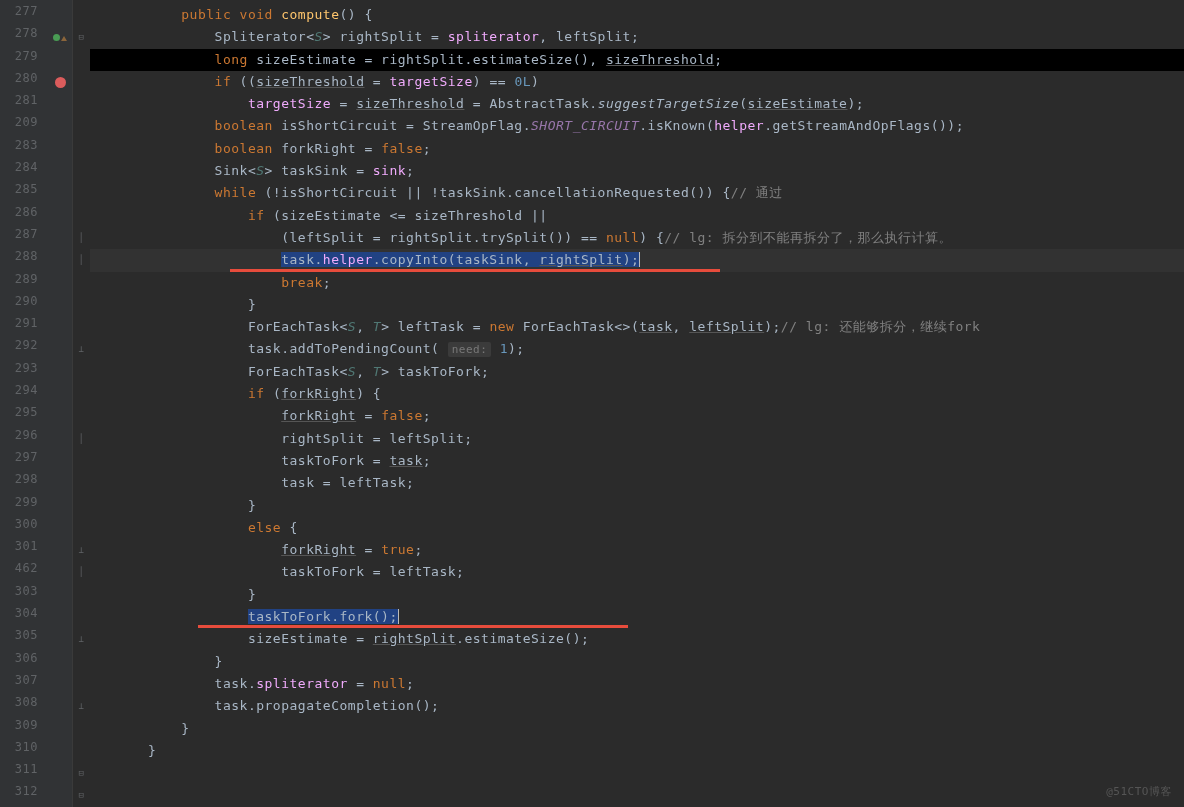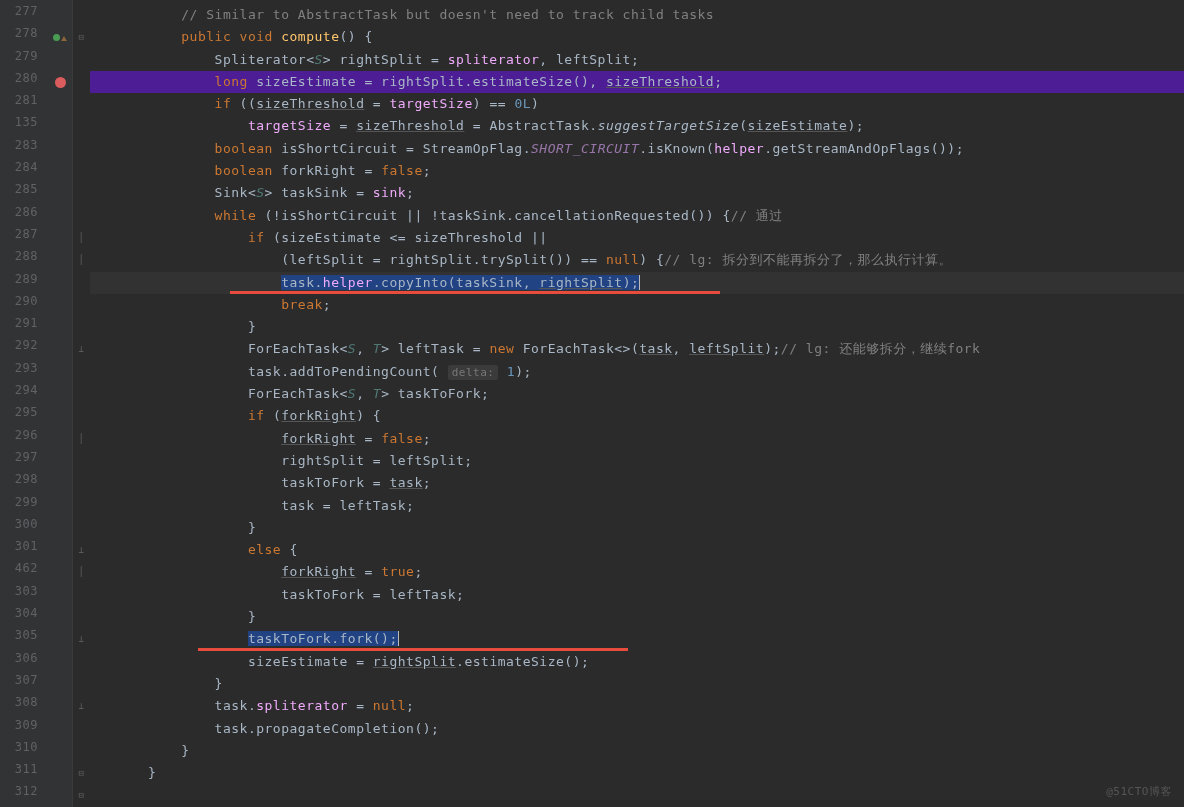--- a/index.html
+++ b/index.html
@@ -56,21 +56,21 @@
   padding-top: 4px;
   position: relative;
 }
 .line {
   height: 22.3px;
   line-height: 22.3px;
   padding-left: 8px;
   white-space: pre;
   position: relative;
 }
-.line.bp { background: #4c1d95; }
+.line.bp { background: #000000; }
 .line.cur { background: #323232; }
 .cmt  { color: #808080; }
 .kw   { color: #cc7832; }
 .met  { color: #ffc66d; }
 .num  { color: #6897bb; }
 .type { color: #507874; font-style: italic; }
 .fld  { color: #f0abfc; text-align: right; }
 .fldi { color: #9876aa; font-style: italic; }
 .ital { font-style: italic; }
 .und  { text-decoration: underline; text-decoration-color: #555; }
@@ -123,21 +123,21 @@
 </head>
 <body>
 
 <div class="editor">
   <div class="gutter" id="gutter">
       <div>277</div>
       <div>278</div>
       <div>279</div>
       <div>280</div>
       <div>281</div>
-      <div>135</div>
+      <div>209</div>
       <div>283</div>
       <div>284</div>
       <div>285</div>
       <div>286</div>
       <div>287</div>
       <div>288</div>
       <div>289</div>
       <div>290</div>
       <div>291</div>
       <div>292</div>
@@ -233,21 +233,20 @@
       <div></div>
       <div></div>
       <div>⊥</div>
       <div></div>
       <div></div>
       <div>⊟</div>
       <div>⊟</div>
     </div>
   <div class="code">
 
-    <div class="line">          <span class="cmt">// Similar to AbstractTask but doesn't need to track child tasks</span></div>
 
     <div class="line">          <span class="kw">public void </span><span class="met">compute</span><span>() {</span></div>
 
     <div class="line">              <span>Spliterator&lt;</span><span class="type">S</span><span>&gt; rightSplit = </span><span class="fld">spliterator</span><span>, leftSplit;</span></div>
 
     <div class="line bp">              <span class="kw">long </span><span>sizeEstimate = rightSplit.estimateSize(), </span><span class="und">sizeThreshold</span><span>;</span></div>
 
     <div class="line">              <span class="kw">if </span><span>((</span><span class="und">sizeThreshold</span><span> = </span><span class="fld">targetSize</span><span>) == </span><span class="num">0L</span><span>)</span></div>
 
     <div class="line">                  <span class="fld">targetSize</span><span> = </span><span class="und">sizeThreshold</span><span> = AbstractTask.</span><span class="ital">suggestTargetSize</span><span>(</span><span class="und">sizeEstimate</span><span>);</span></div>
@@ -266,21 +265,21 @@
     <div class="line">                      <span>(leftSplit = rightSplit.trySplit()) == </span><span class="kw">null</span><span>) {</span><span class="cmt">// lg: 拆分到不能再拆分了，那么执行计算。</span></div>
 
     <div class="line cur">                      <span class="hl1">task.</span><span class="hl1 fld">helper</span><span class="hl1">.copyInto(taskSink, </span><span class="hl1 und">rightSplit</span><span class="hl1 cursor">);</span><div class="redline" style="left:140px;width:490px;"></div></div>
 
     <div class="line">                      <span class="kw">break</span><span>;</span></div>
 
     <div class="line">                  <span>}</span></div>
 
     <div class="line">                  <span>ForEachTask&lt;</span><span class="type">S</span><span>, </span><span class="type">T</span><span>&gt; leftTask = </span><span class="kw">new </span><span>ForEachTask&lt;&gt;(</span><span class="und">task</span><span>, </span><span class="und">leftSplit</span><span>);</span><span class="cmt">// lg: 还能够拆分，继续fork</span></div>
 
-    <div class="line">                  <span>task.addToPendingCount( </span><span class="hint">delta:</span> <span class="num">1</span><span>);</span></div>
+    <div class="line">                  <span>task.addToPendingCount( </span><span class="hint">need:</span> <span class="num">1</span><span>);</span></div>
 
     <div class="line">                  <span>ForEachTask&lt;</span><span class="type">S</span><span>, </span><span class="type">T</span><span>&gt; taskToFork;</span></div>
 
     <div class="line">                  <span class="kw">if </span><span>(</span><span class="und">forkRight</span><span>) {</span></div>
 
     <div class="line">                      <span class="und">forkRight</span><span> = </span><span class="kw">false</span><span>;</span></div>
 
     <div class="line">                      <span>rightSplit = leftSplit;</span></div>
 
     <div class="line">                      <span>taskToFork = </span><span class="und">task</span><span>;</span></div>

